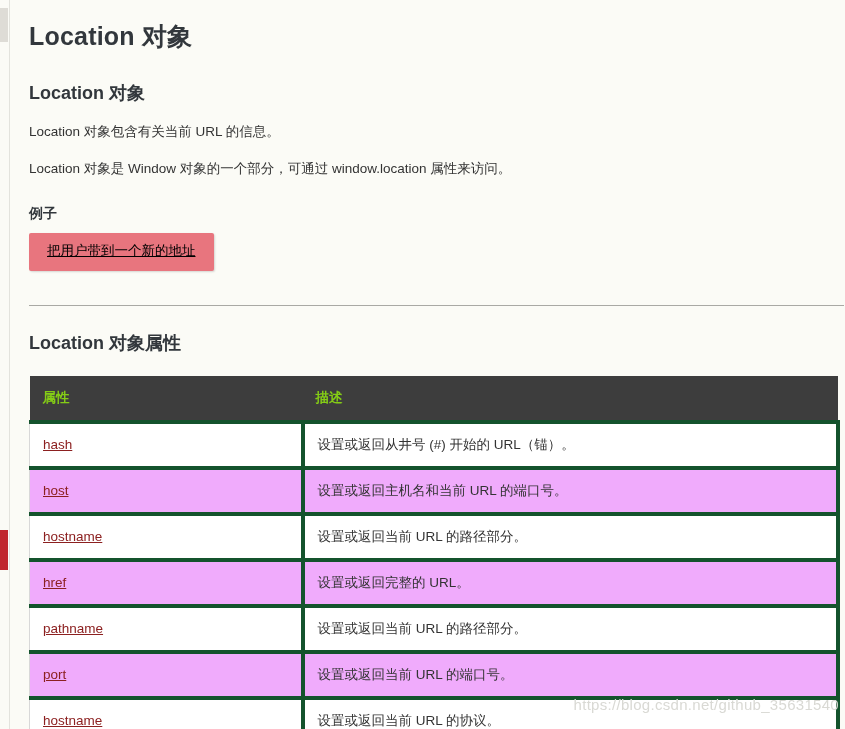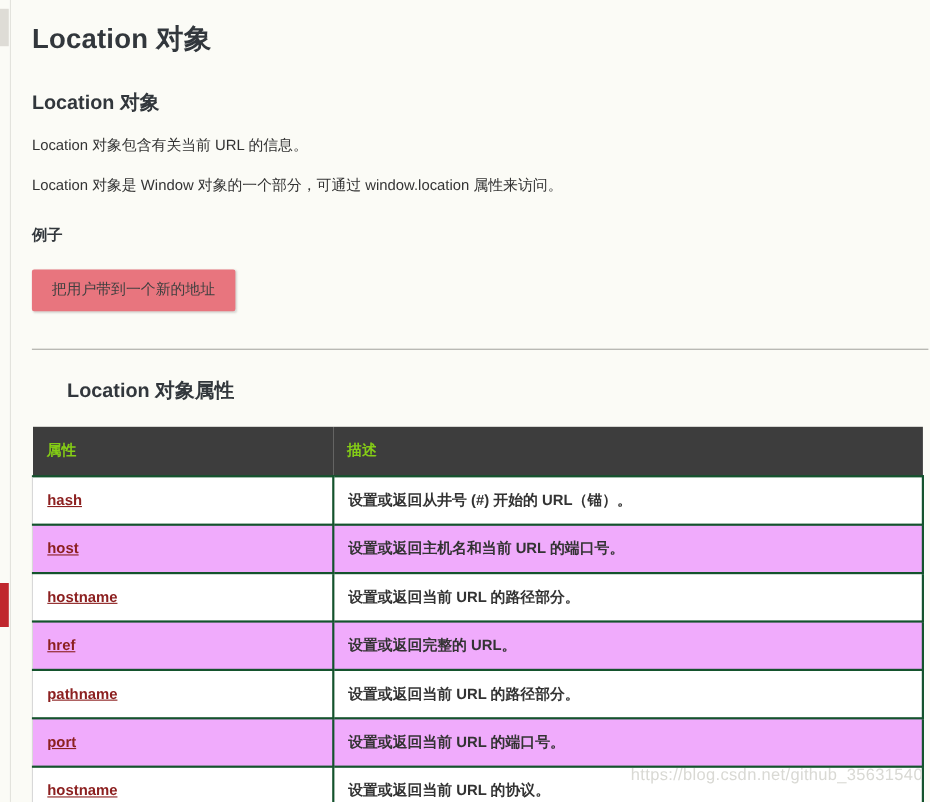--- a/index.html
+++ b/index.html
@@ -84,44 +84,44 @@
   .section-h3 {
     margin: 0;
     padding: 26px 0 0 18px;
     font-size: 14px;
     font-weight: bold;
     color: #32373c;
   }
 
   .demo-button {
     display: inline-block;
-    margin: 22px 0 0 18px;
+    margin: 10px 0 0 18px;
     padding: 11px 18px 12px 18px;
     background: #e8757e;
-    color: #404040;
+    color: #000000;
     font-size: 13.5px;
     border: none;
     border-radius: 2px;
     box-shadow: 1px 1px 2px rgba(0,0,0,0.15);
     cursor: pointer;
     font-family: "Liberation Sans", "DejaVu Sans", sans-serif;
     line-height: 1.1;
+    text-decoration: underline;
   }
 
   .divider {
     margin: 34px 0 0 18px;
     width: 815px;
     height: 0;
     border: none;
     border-top: 1px solid #a9a9a4;
   }
 
   .section-h2.props {
     padding-top: 26px;
-    margin-left: 32px;
   }
 
   
   .props-table {
     margin: 20px 0 0 18px;
     width: 811px;
     border-collapse: collapse;
     font-size: 13.5px;
     table-layout: fixed;
   }
@@ -130,25 +130,24 @@
     color: #84cc16;
     text-align: left;
     font-weight: bold;
     padding: 13px 12px 13px 13px;
     font-size: 13.5px;
     border: none;
   }
   .props-table th.col-prop { width: 248px; }
   .props-table td {
     padding: 12px 12px 12px 13px;
-    border: 2px solid #14532d;
+    border: 4px solid #14532d;
     color: #333333;
     vertical-align: middle;
     height: 14px;
-    font-weight: bold;
   }
   .props-table tbody tr.odd td { background: #ffffff; }
   .props-table tbody tr.even td { background: #f0abfc; }
   .props-table td.prop-cell { border-left: 1px solid #d8d8d8; }
   .props-table a.prop-link {
     color: #8c2020;
     text-decoration: underline;
     font-size: 13.5px;
   }
 

